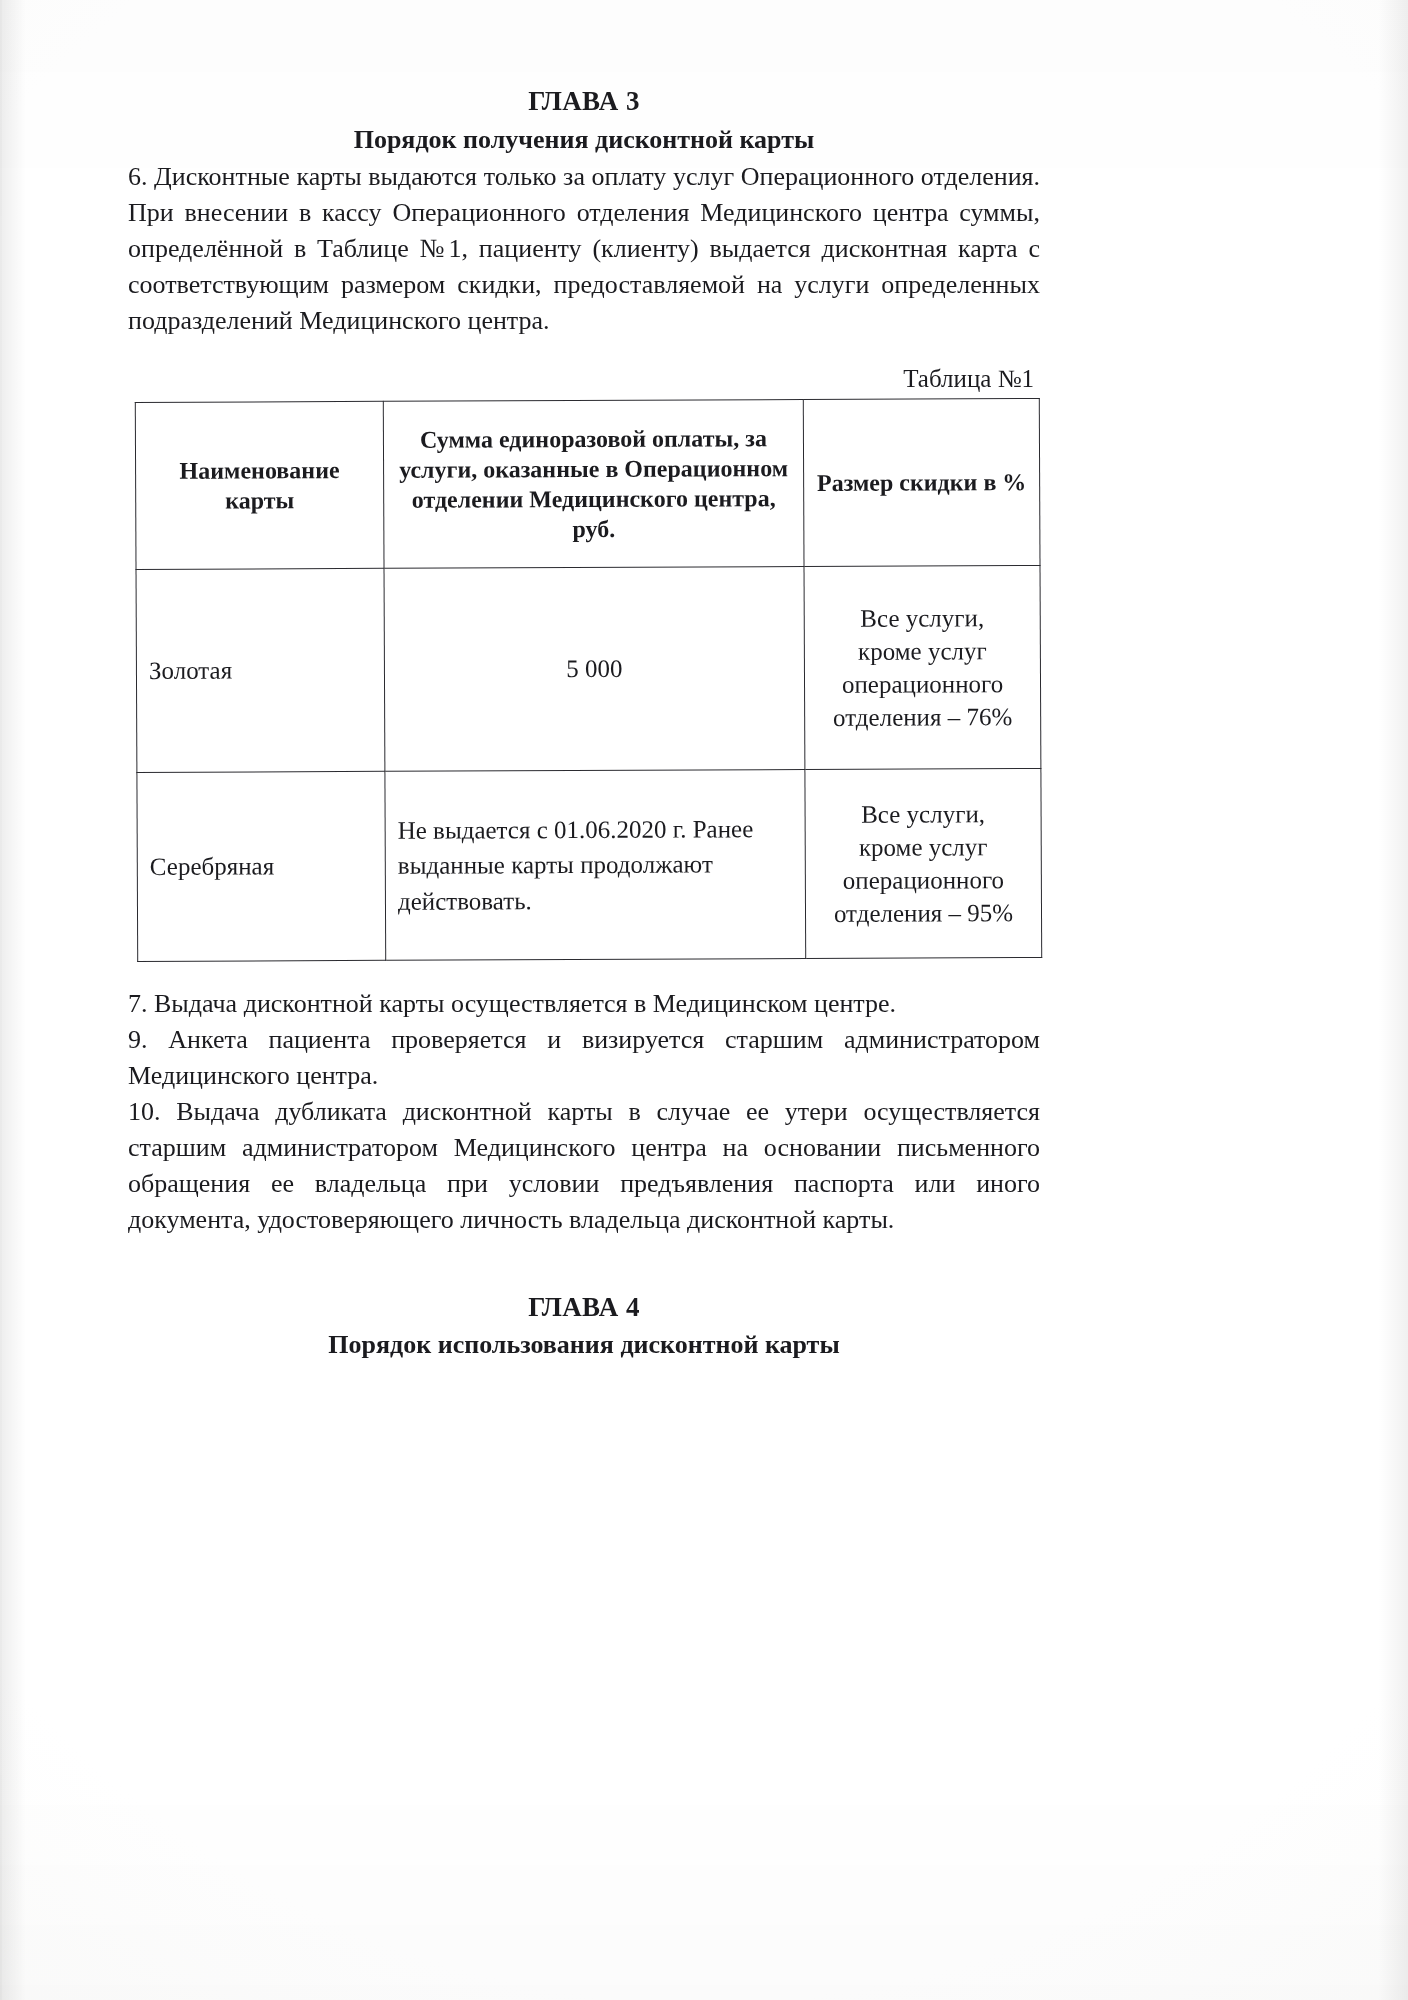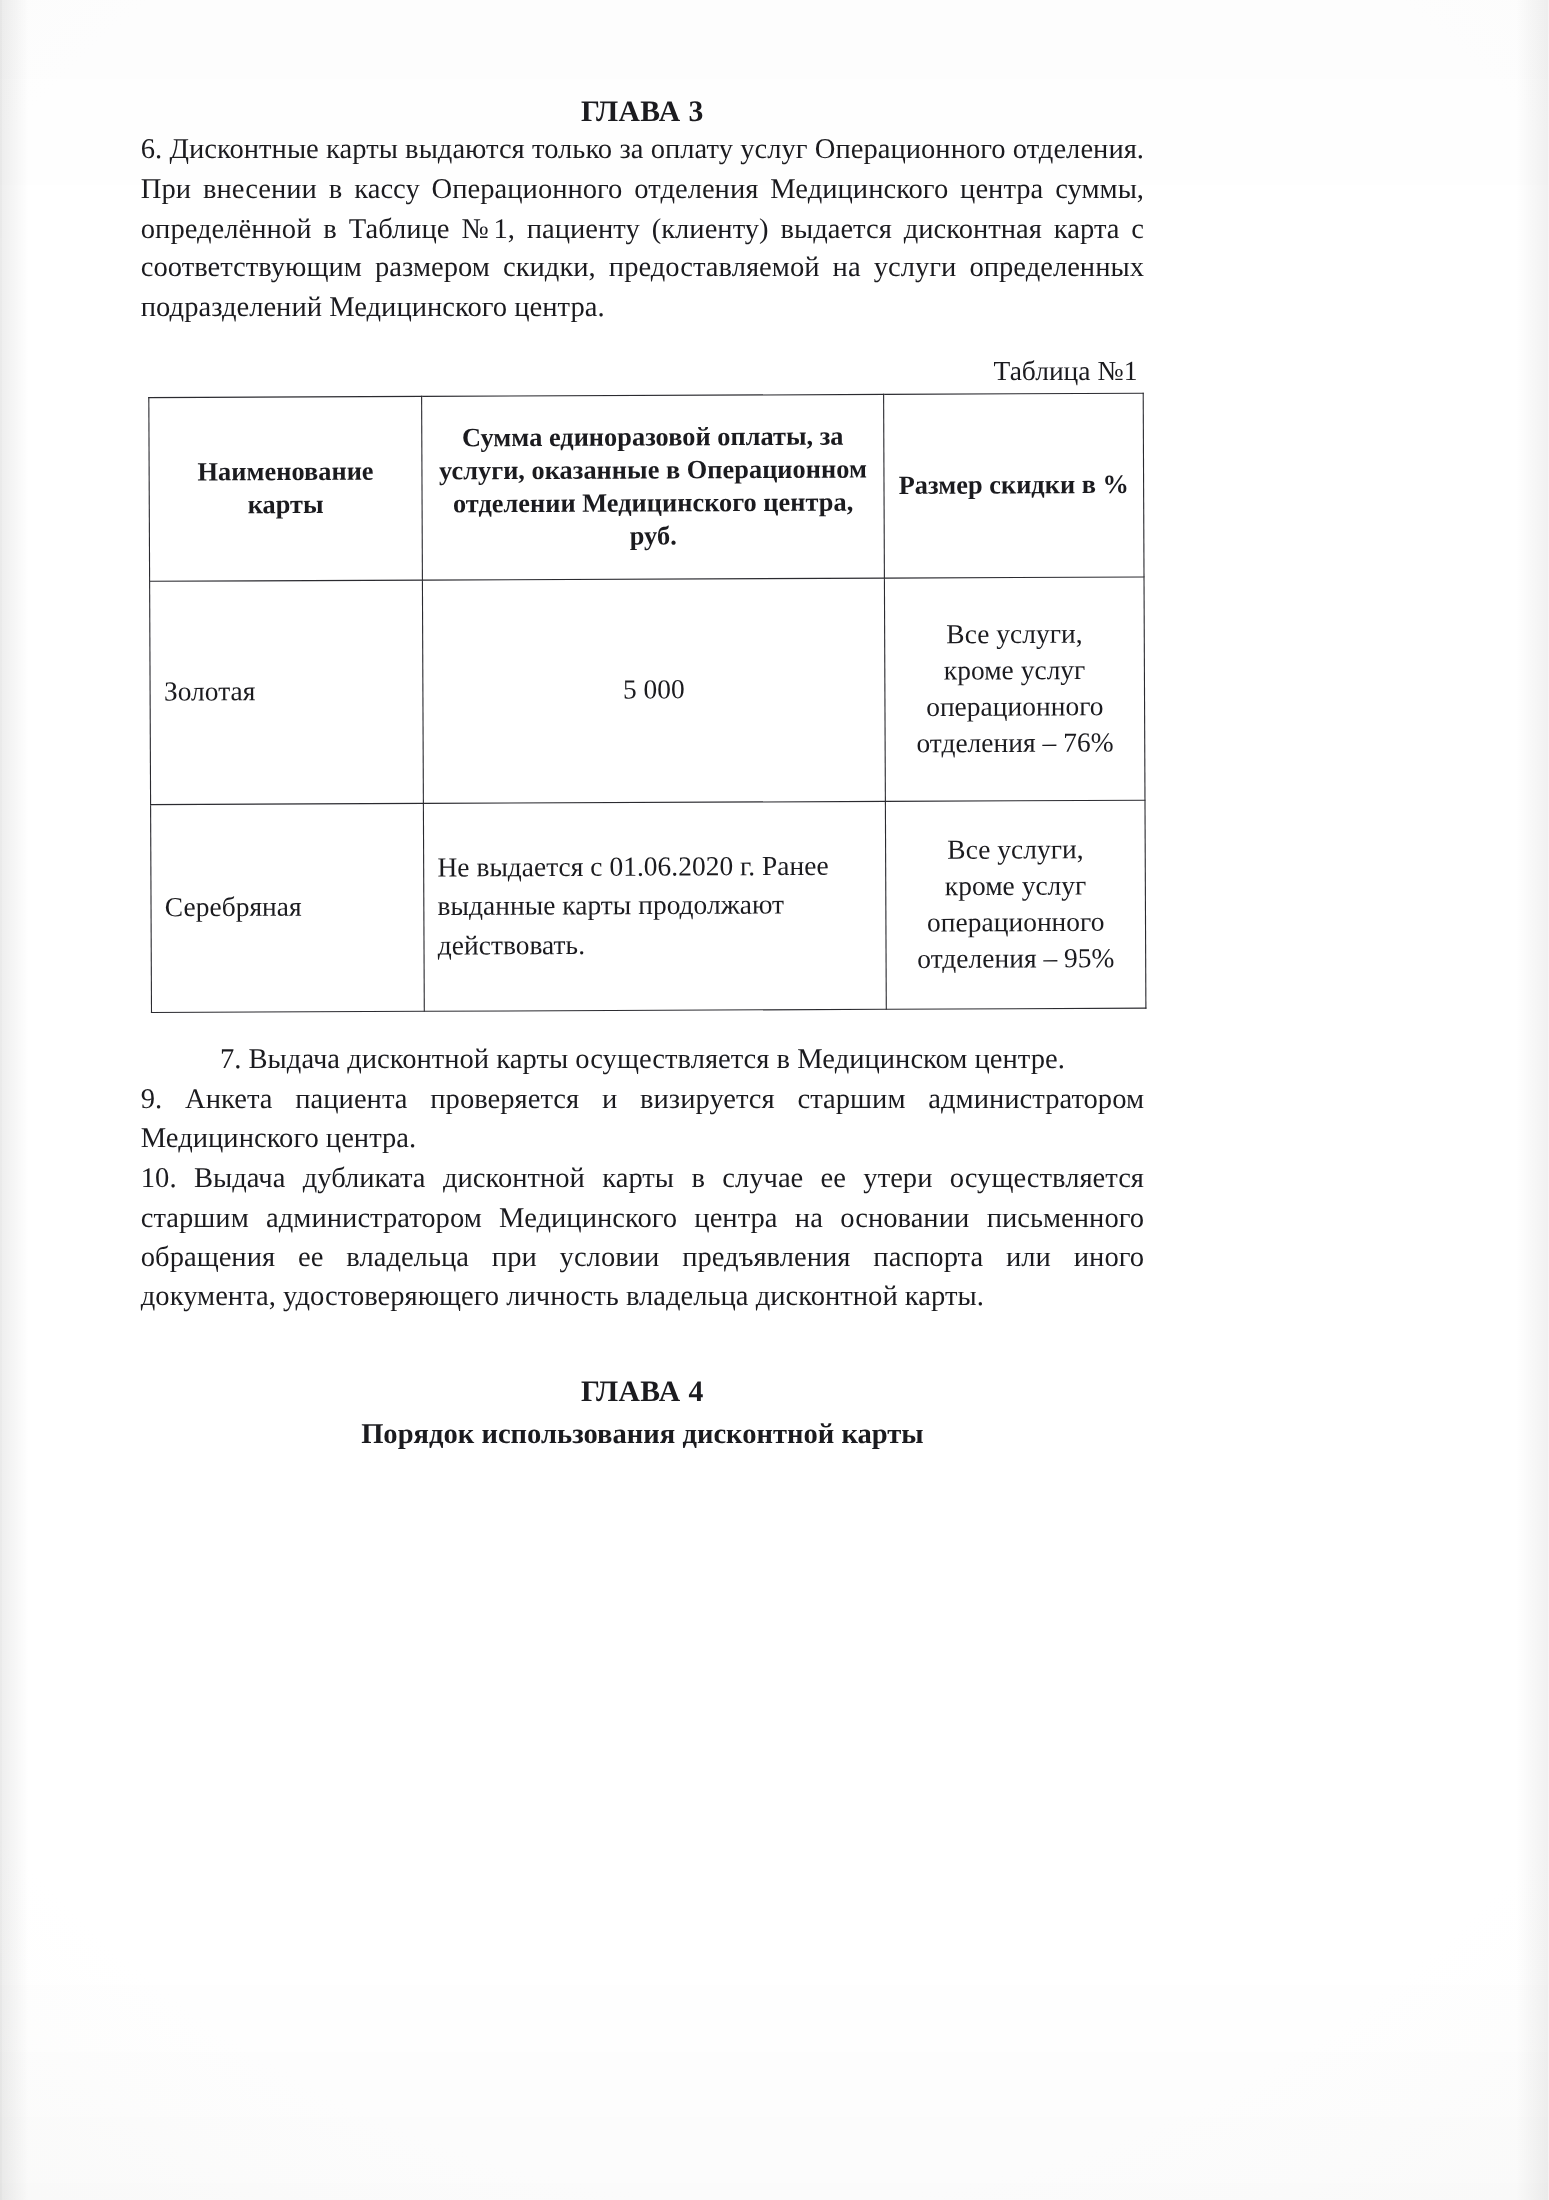--- a/index.html
+++ b/index.html
@@ -73,21 +73,21 @@
   
   p.para {
     margin: 0;
     font-size: 26px;
     line-height: 1.38;
     text-align: justify;
     text-justify: inter-word;
     hyphens: none;
   }
   p.para.last-natural {
-    text-align: center;
+    text-align: left;
   }
   .block-gap-md { height: 26px; }
   .block-gap-lg { height: 54px; }
 
   
   .table-caption {
     font-size: 25px;
     text-align: right;
     margin: 0 6px 6px 0;
     line-height: 1.2;
@@ -154,20 +154,21 @@
 
 <div class="page">
   <div class="scan-noise"></div>
   <div class="edge-left"></div>
   <div class="edge-right"></div>
 
   <div class="content">
 
     <h1 class="chapter-title">ГЛАВА 3</h1>
 
+    <h2 class="chapter-subtitle">Порядок получения дисконтной карты</h2>
 
     <p class="para">6. Дисконтные карты выдаются только за оплату услуг Операционного отделения. При внесении в кассу Операционного отделения Медицинского центра суммы, определённой в Таблице №1, пациенту (клиенту) выдается дисконтная карта с соответствующим размером скидки, предоставляемой на услуги определенных подразделений Медицинского центра.</p>
 
     <div class="block-gap-md"></div>
 
     <div class="table-caption">Таблица №1</div>
 
     <div class="tbl-wrap">
       <table class="discount-table">
         <colgroup>

